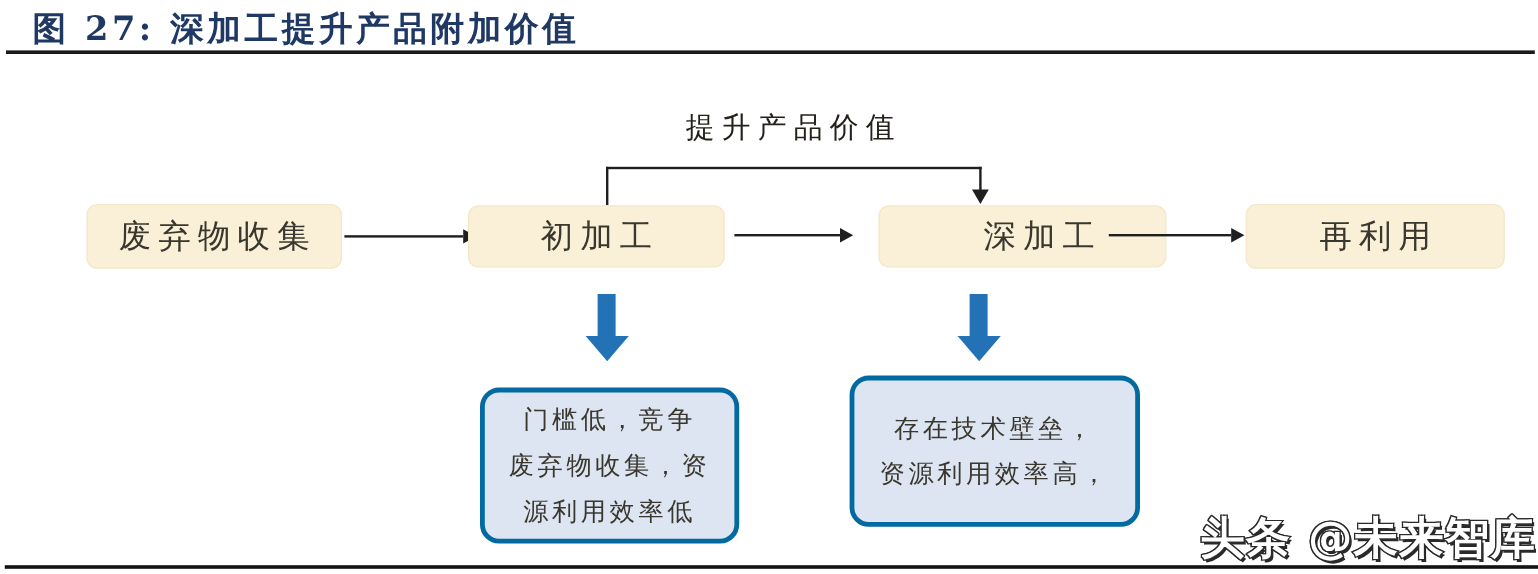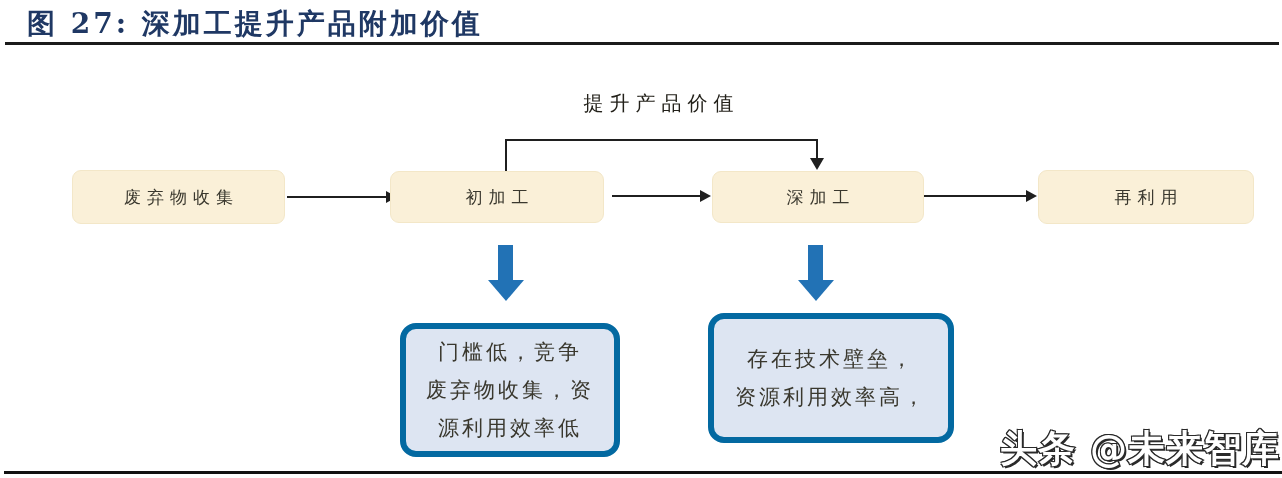--- a/index.html
+++ b/index.html
@@ -10,59 +10,59 @@
   
   .title{
     position:absolute;left:27px;top:5px;font-size:28px;font-weight:700;
     color:#1f3864;letter-spacing:3px;white-space:nowrap;
   }
   .title-rule{position:absolute;left:5px;top:42px;width:1274px;height:3px;background:#1b1b1b;}
   
   .node{
     position:absolute;background:#faf0d8;border-radius:9px;border:1px solid #f3e7c8;
     display:flex;align-items:center;justify-content:center;
-    font-size:17px;letter-spacing:6px;text-indent:6px;color:#3a382e;
+    font-size:27px;letter-spacing:6px;text-indent:6px;color:#3a382e;
   }
   .n1{left:72px;top:170px;width:211px;height:52px;}
   .n2{left:390px;top:171px;width:212px;height:50px;}
-  .n3{left:712px;top:171px;width:210px;height:50px;}
+  .n3{left:732px;top:171px;width:210px;height:50px;padding-left:28px;}
   .n4{left:1038px;top:170px;width:214px;height:52px;}
   
   .harrow{position:absolute;height:2px;background:#1f1f1f;}
   .harrow::after{
     content:'';position:absolute;right:-11px;top:-5px;width:0;height:0;
     border-left:11px solid #1f1f1f;border-top:6px solid transparent;border-bottom:6px solid transparent;
   }
   .a1{left:287px;top:196px;width:99px;}
   .a2{left:612px;top:195px;width:88px;}
   .a3{left:924px;top:195px;width:102px;}
   
   .loop-label{
     position:absolute;left:505px;top:90px;width:313px;text-align:center;
-    font-size:20px;letter-spacing:6px;color:#23211a;white-space:nowrap;
+    font-size:24px;letter-spacing:6px;color:#23211a;white-space:nowrap;
   }
   .loop-h{position:absolute;left:505px;top:139px;width:313px;height:2px;background:#1f1f1f;}
   .loop-left{position:absolute;left:505px;top:139px;width:2px;height:32px;background:#1f1f1f;}
   .loop-right{position:absolute;left:816px;top:139px;width:2px;height:21px;background:#1f1f1f;}
   .loop-head{
     position:absolute;left:810px;top:158px;width:0;height:0;
     border-left:7px solid transparent;border-right:7px solid transparent;border-top:12px solid #1f1f1f;
   }
   
   .block-arrow{position:absolute;width:37px;}
   .block-arrow .shaft{width:15px;height:35px;margin:0 auto;background:#2272b5;}
   .block-arrow .head{
     width:0;height:0;margin:0 auto;
     border-left:18px solid transparent;border-right:18px solid transparent;border-top:21px solid #2272b5;
   }
   .ba1{left:487px;top:245px;}
   .ba2{left:797px;top:245px;}
   
   .callout{
-    position:absolute;background:#dde5f2;border:6px solid #0369a1;border-radius:16px;
+    position:absolute;background:#dde5f2;border:4px solid #0369a1;border-radius:16px;
     display:flex;flex-direction:column;align-items:center;justify-content:center;
     font-size:21px;letter-spacing:3px;color:#3a382e;line-height:38px;text-align:center;
   }
   .c1{left:400px;top:323px;width:208px;height:122px;}
   .c2{left:708px;top:313px;width:234px;height:118px;justify-content:center;}
   .callout span{white-space:nowrap;}
   
   .bottom-rule{position:absolute;left:4px;top:471px;width:1278px;height:3px;background:#121212;}
   .watermark{
     position:absolute;right:2px;top:424px;

